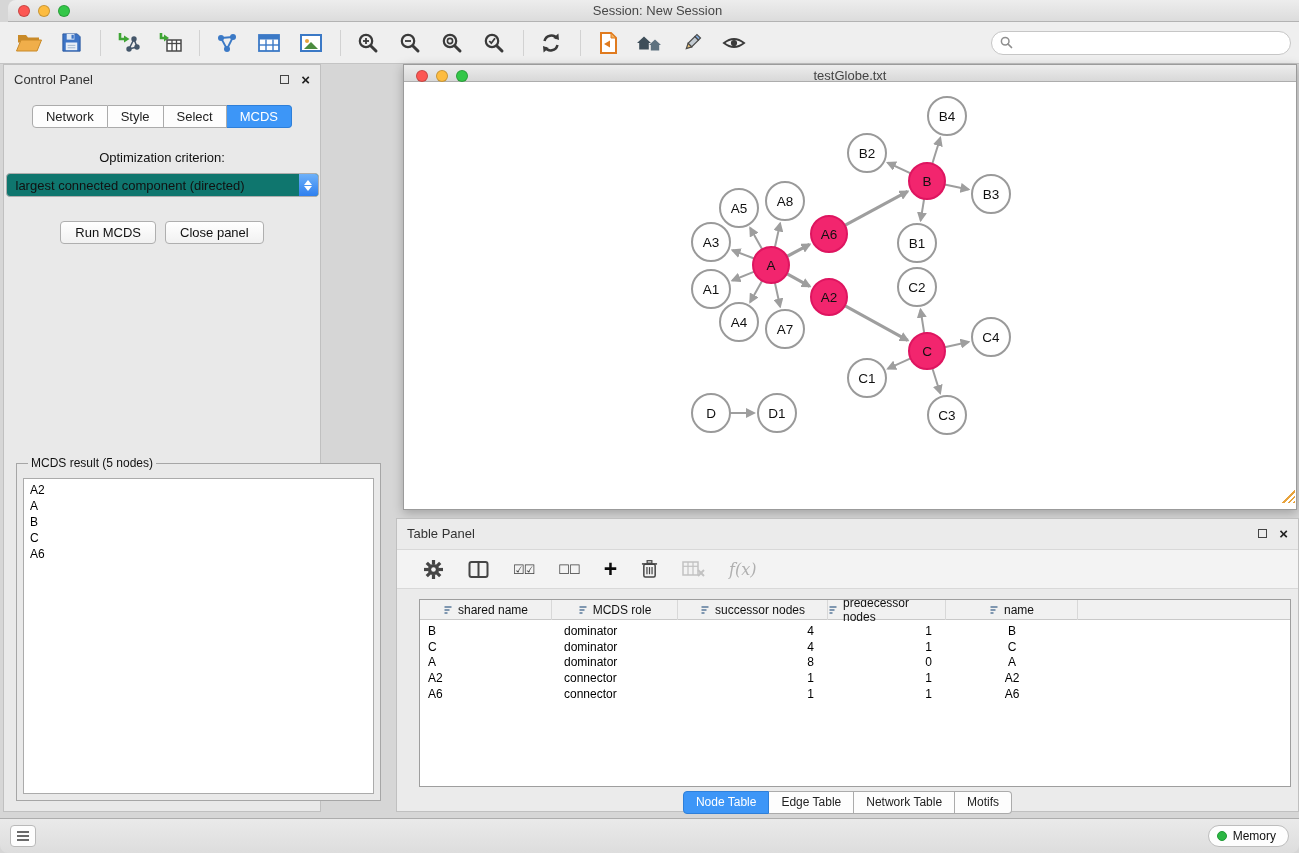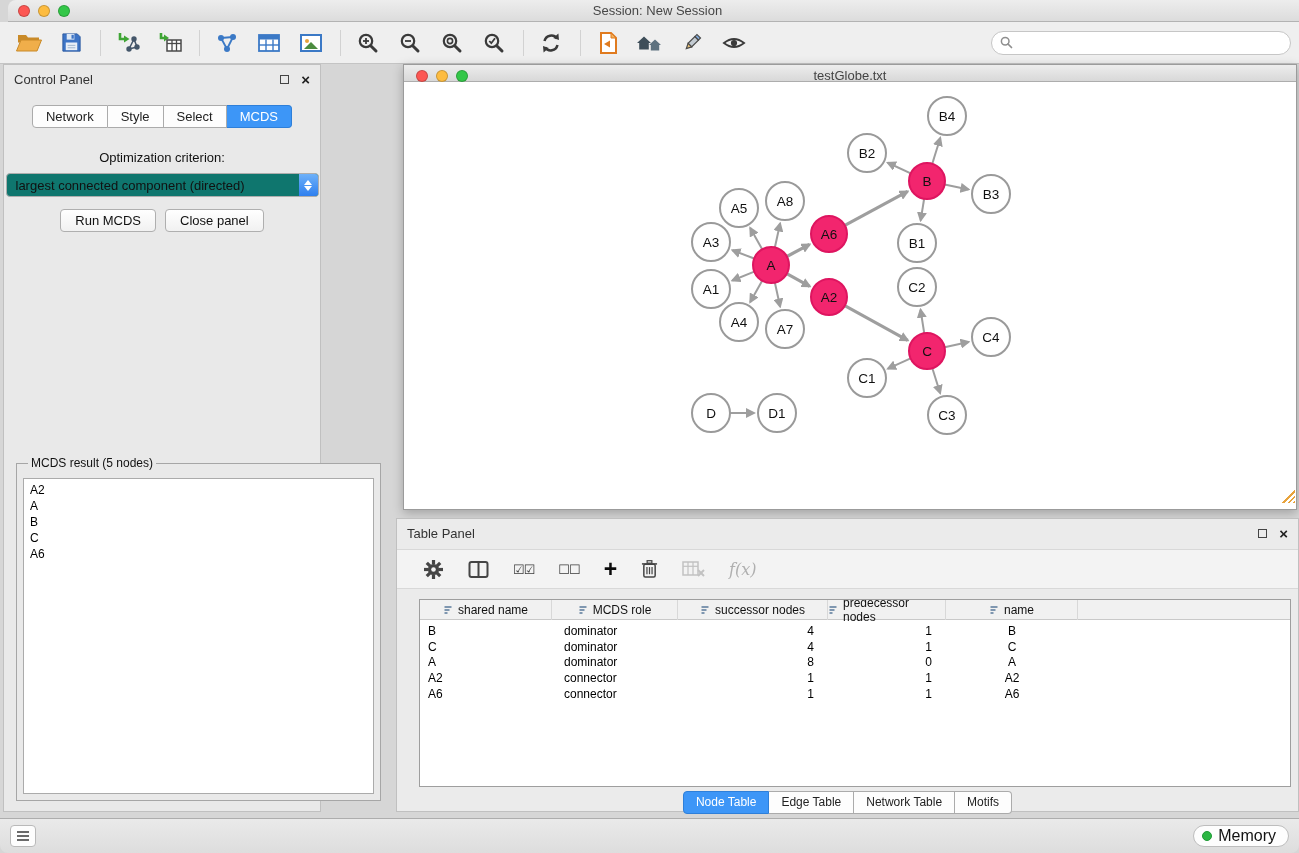--- a/index.html
+++ b/index.html
@@ -63,21 +63,21 @@
     display:flex; align-items:center; position:relative;
   }
   .dropdown .dd-text { font-size:13px; color:#111; padding-left:9px; flex:1; white-space:nowrap; }
   .dd-stepper {
     width:19px; height:22px; background:linear-gradient(#6EB1F9,#2E7FEF);
     border-radius:0 3px 3px 0; display:flex; flex-direction:column;
     align-items:center; justify-content:center; gap:1px;
   }
   .dd-stepper .tri-up { width:0;height:0;border-left:4px solid transparent;border-right:4px solid transparent;border-bottom:5px solid #fff; }
   .dd-stepper .tri-dn { width:0;height:0;border-left:4px solid transparent;border-right:4px solid transparent;border-top:5px solid #fff; }
-  .cp-buttons { display:flex; justify-content:center; gap:9px; margin-top:12px; }
+  .cp-buttons { display:flex; justify-content:center; gap:9px; margin-top:24px; }
   .mac-btn {
     background:linear-gradient(#FFFFFF,#F1F1F1); border:1px solid #AFAFAF; border-radius:4px;
     font-size:13px; color:#111; padding:3px 14px; line-height:15px;
   }
   .result-fieldset {
     position:absolute; left:12px; top:391px; width:365px; height:345px;
     border:1px solid #A6A6A6; background:#E9E9E9; padding:0;
   }
   .result-fieldset legend { font-size:12px; color:#111; margin-left:11px; padding:0 3px; }
   .result-list {
@@ -147,21 +147,21 @@
   }
   .sb-btn {
     width:26px; height:22px; background:#FDFDFD; border:1px solid #B9B9B9; border-radius:4px;
     display:flex; align-items:center; justify-content:center;
   }
   .memory-pill {
     margin-left:auto; height:22px; background:#FDFDFD; border:1px solid #BDBDBD; border-radius:11px;
     display:flex; align-items:center; gap:6px; padding:0 12px 0 8px;
   }
   .mem-dot { width:10px; height:10px; border-radius:50%; background:#2BB643; border:1px solid #1F9A35; }
-  .memory-pill span.lbl { font-size:16px; color:#111; }
+  .memory-pill span.lbl { font-size:12px; color:#111; }
 </style>
 </head>
 <body>
 
 <div class="titlebar">
   <div class="traffic">
     <span class="dot red"></span>
     <span class="dot yellow"></span>
     <span class="dot green"></span>
   </div>

